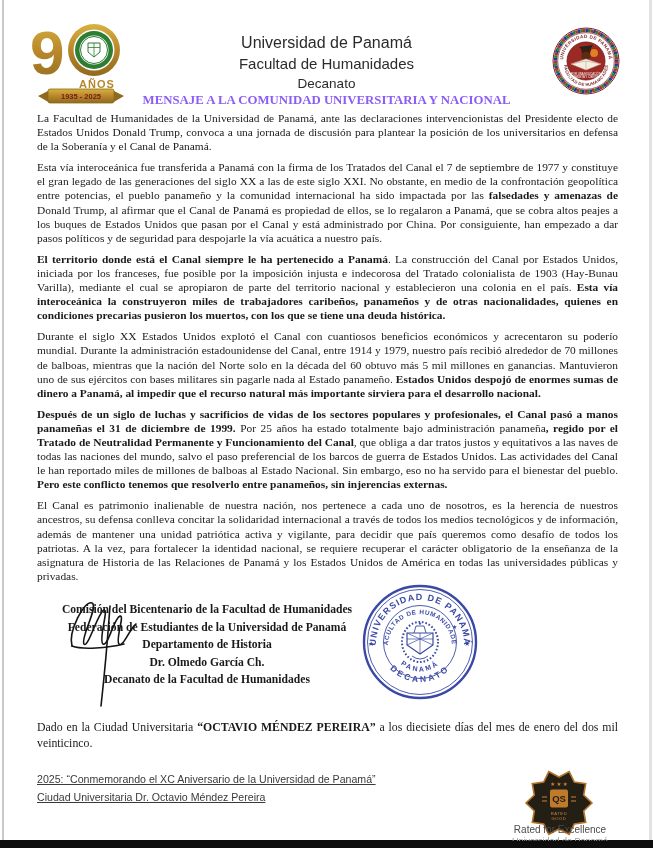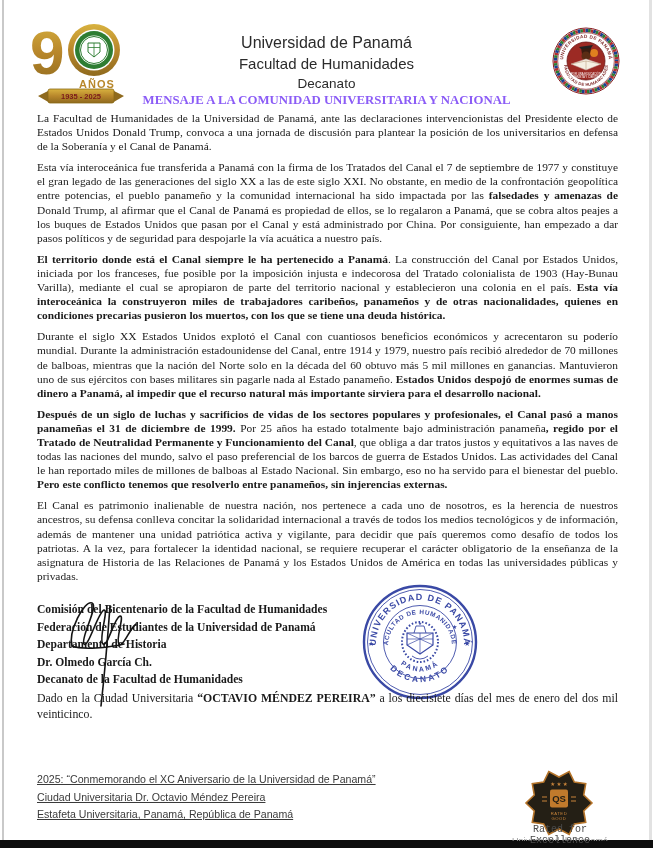--- a/index.html
+++ b/index.html
@@ -21,35 +21,35 @@
   .seal{position:absolute;left:551px;top:26px;width:70px;height:70px;}
 
   
   .doc-body{position:absolute;left:37px;top:111px;width:581px;
             font-size:11.4px;line-height:14.1px;text-align:justify;}
   .doc-body p{margin:0 0 7px 0;}
   .doc-body b{font-weight:bold;}
 
   
   .sig-section{position:absolute;left:37px;top:601px;width:340px;
-               font-size:11.6px;line-height:17.6px;font-weight:bold;}
+               font-size:11.6px;line-height:17.6px;font-weight:bold;text-align:center;}
   .signer{}
   .signature-svg{position:absolute;left:58px;top:594px;width:98px;height:116px;}
 
   .decanato-stamp{position:absolute;left:360px;top:582px;width:120px;height:120px;opacity:.92;}
 
-  .date-section{position:absolute;left:37px;top:678px;width:581px;
+  .date-section{position:absolute;left:37px;top:707px;width:581px;
                 font-size:11.8px;line-height:16px;text-align:justify;}
 
   
   .footer-block{position:absolute;left:37px;top:771px;
                 font-family:"Liberation Sans", sans-serif;font-size:10.6px;line-height:17.5px;color:#3a3a3a;text-decoration:underline;}
   .qs-badge{position:absolute;left:521px;top:768px;width:76px;height:70px;}
   .qs-caption{position:absolute;left:505px;top:824px;width:110px;text-align:center;
-              font-family:Liberation Mono, monospace;font-size:10px;color:#4a4a4a;}
+              font-family:Liberation Sans, sans-serif;font-size:10px;color:#4a4a4a;}
   .qs-subcaption{position:absolute;left:505px;top:836px;width:110px;height:5px;overflow:hidden;
                  text-align:center;font-family:"Liberation Sans", sans-serif;font-size:9px;color:#9a9a9a;}
 </style>
 </head>
 <body>
 
 <div class="scan-edge-left"></div>
 <div class="scan-edge-right"></div>
 <div class="scan-bar-bottom"></div>
 
@@ -183,21 +183,20 @@
     </g>
     <text x="60" y="43" text-anchor="middle" font-size="4.5" fill="#2a3a9e">★</text>
   </svg>
 </div>
 
 <p class="date-section"><span>Dado en la Ciudad Universitaria </span><b>“OCTAVIO MÉNDEZ PEREIRA”</b><span> a los diecisiete días del mes de enero del dos mil veinticinco.</span></p>
 
 <div class="footer-block">
     <div>2025: “Conmemorando el XC Aniversario de la Universidad de Panamá”</div>
     <div>Ciudad Universitaria Dr. Octavio Méndez Pereira</div>
-    <div>Estafeta Universitaria, Panamá, República de Panamá</div>
   </div>
 
 <div class="qs-badge">
   <svg width="76" height="70" viewBox="0 0 70 70">
     <polygon points="68,35 59.7,43.0 61.7,54.4 50.3,56.0 45.2,66.4 35,61 24.8,66.4 19.7,56.0 8.3,54.4 10.3,43.0 2,35 10.3,27.0 8.3,15.6 19.7,14.0 24.8,3.6 35,9 45.2,3.6 50.3,14.0 61.7,15.6 59.7,27.0" fill="#241f15" stroke="#b5742a" stroke-width="1.6"></polygon>
     <text x="35" y="18" text-anchor="middle" font-size="5.5" fill="#c8843a">★ ★ ★</text>
     <rect x="26" y="21.5" width="18" height="18" rx="2" fill="#c07a2c"></rect>
     <text x="35" y="34" text-anchor="middle" font-family="Liberation Sans, sans-serif" font-weight="bold" font-size="9.5" fill="#241f15">QS</text>
     <path d="M18 29 h5 M18 33 h5 M47 29 h5 M47 33 h5" stroke="#c8843a" stroke-width="1"></path>
     <text x="35" y="46.5" text-anchor="middle" font-family="Liberation Sans, sans-serif" font-size="4.2" fill="#c8843a" letter-spacing="0.5">RATED</text>

